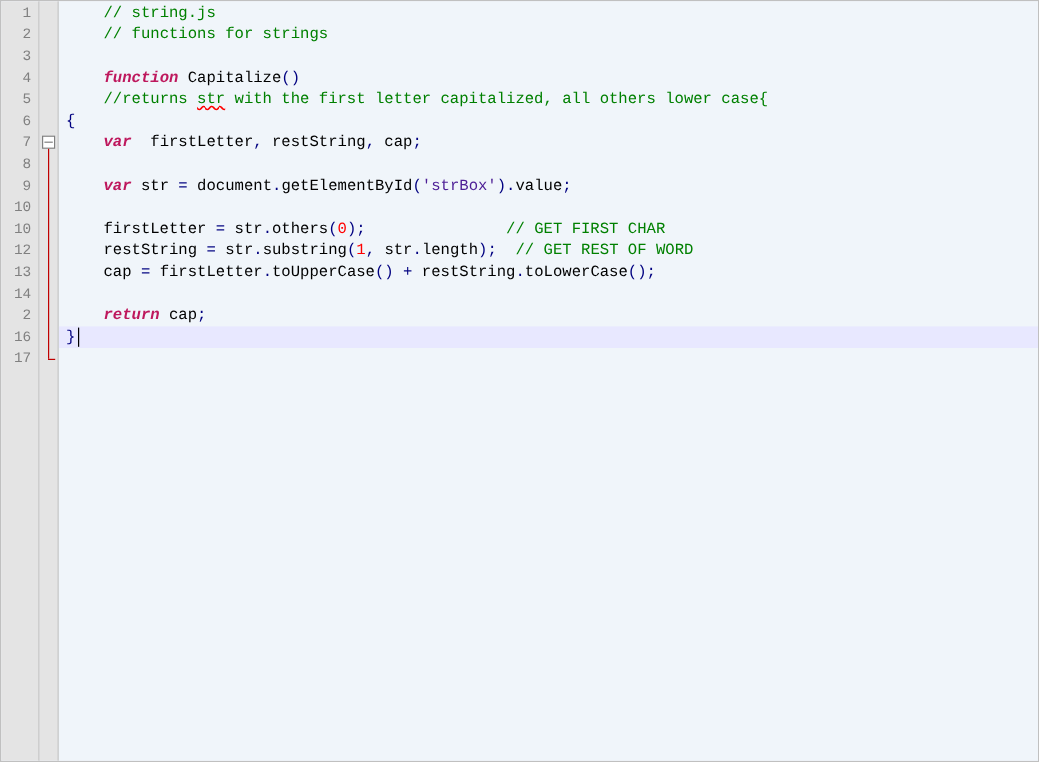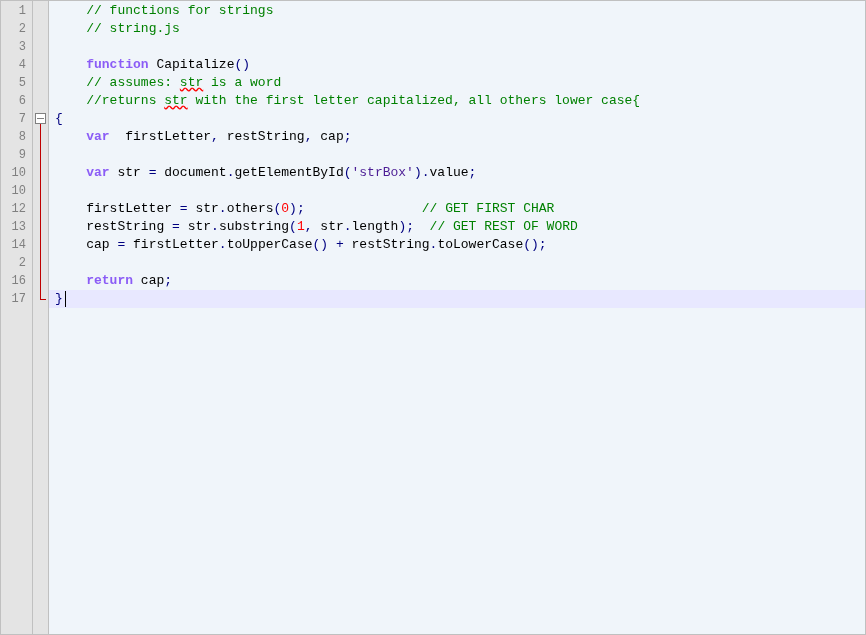--- a/index.html
+++ b/index.html
@@ -93,21 +93,21 @@
     }
     .cursor {
       display: inline-block;
       width: 1px;
       height: 16px;
       background: #000;
       vertical-align: middle;
       margin-left: 2px;
     }
     .c-comment { color: #008000; }
-    .c-keyword { color: #8b5cf6; font-weight: bold; }
+    .c-keyword { color: #be185d; font-weight: bold; font-style: italic; }
     .c-plain { color: #000; }
     .c-string { color: #4c1d95; }
     .c-number { color: #ff0000; }
     .c-punc { color: #000080; }
     .squiggle {
       text-decoration: underline wavy #ff0000;
       text-decoration-skip-ink: none;
     }
   </style>
 </head>
@@ -134,25 +134,24 @@
       <div class="line-num">17</div>
     </div>
   <div class="fold-margin" id="foldmargin">
       <div class="fold-box" style="top: 112px;">
         <div class="fold-minus"></div>
       </div>
       <div class="fold-line" style="top: 123px; height: 175px;"></div>
       <div class="fold-end" style="top: 298px;"></div>
     </div>
   <div class="code-area" id="codearea">
+      <div class="code-line"><span class="c-plain">    </span><span class="c-comment">// string.js</span></div>
       <div class="code-line"><span class="c-plain">    </span><span class="c-comment">// functions for strings</span></div>
-      <div class="code-line"><span class="c-plain">    </span><span class="c-comment">// string.js</span></div>
       <div class="code-line"></div>
       <div class="code-line"><span class="c-plain">    </span><span class="c-keyword">function</span><span class="c-plain"> Capitalize</span><span class="c-punc">()</span></div>
-      <div class="code-line"><span class="c-plain">    </span><span class="c-comment">// assumes: </span><span class="c-comment squiggle">str</span><span class="c-comment"> is a word</span></div>
       <div class="code-line"><span class="c-plain">    </span><span class="c-comment">//returns </span><span class="c-comment squiggle">str</span><span class="c-comment"> with the first letter capitalized, all others lower case{</span></div>
       <div class="code-line"><span class="c-punc">{</span></div>
       <div class="code-line"><span class="c-plain">    </span><span class="c-keyword">var</span><span class="c-plain">  firstLetter</span><span class="c-punc">,</span><span class="c-plain"> restString</span><span class="c-punc">,</span><span class="c-plain"> cap</span><span class="c-punc">;</span></div>
       <div class="code-line"></div>
       <div class="code-line"><span class="c-plain">    </span><span class="c-keyword">var</span><span class="c-plain"> str </span><span class="c-punc">=</span><span class="c-plain"> document</span><span class="c-punc">.</span><span class="c-plain">getElementById</span><span class="c-punc">(</span><span class="c-string">'strBox'</span><span class="c-punc">).</span><span class="c-plain">value</span><span class="c-punc">;</span></div>
       <div class="code-line"></div>
       <div class="code-line"><span class="c-plain">    firstLetter </span><span class="c-punc">=</span><span class="c-plain"> str</span><span class="c-punc">.</span><span class="c-plain">others</span><span class="c-punc">(</span><span class="c-number">0</span><span class="c-punc">);</span><span class="c-plain">               </span><span class="c-comment">// GET FIRST CHAR</span></div>
       <div class="code-line"><span class="c-plain">    restString </span><span class="c-punc">=</span><span class="c-plain"> str</span><span class="c-punc">.</span><span class="c-plain">substring</span><span class="c-punc">(</span><span class="c-number">1</span><span class="c-punc">,</span><span class="c-plain"> str</span><span class="c-punc">.</span><span class="c-plain">length</span><span class="c-punc">);</span><span class="c-plain">  </span><span class="c-comment">// GET REST OF WORD</span></div>
       <div class="code-line"><span class="c-plain">    cap </span><span class="c-punc">=</span><span class="c-plain"> firstLetter</span><span class="c-punc">.</span><span class="c-plain">toUpperCase</span><span class="c-punc">()</span><span class="c-plain"> </span><span class="c-punc">+</span><span class="c-plain"> restString</span><span class="c-punc">.</span><span class="c-plain">toLowerCase</span><span class="c-punc">();</span></div>
       <div class="code-line"><span class="c-plain">                                             </span></div>

